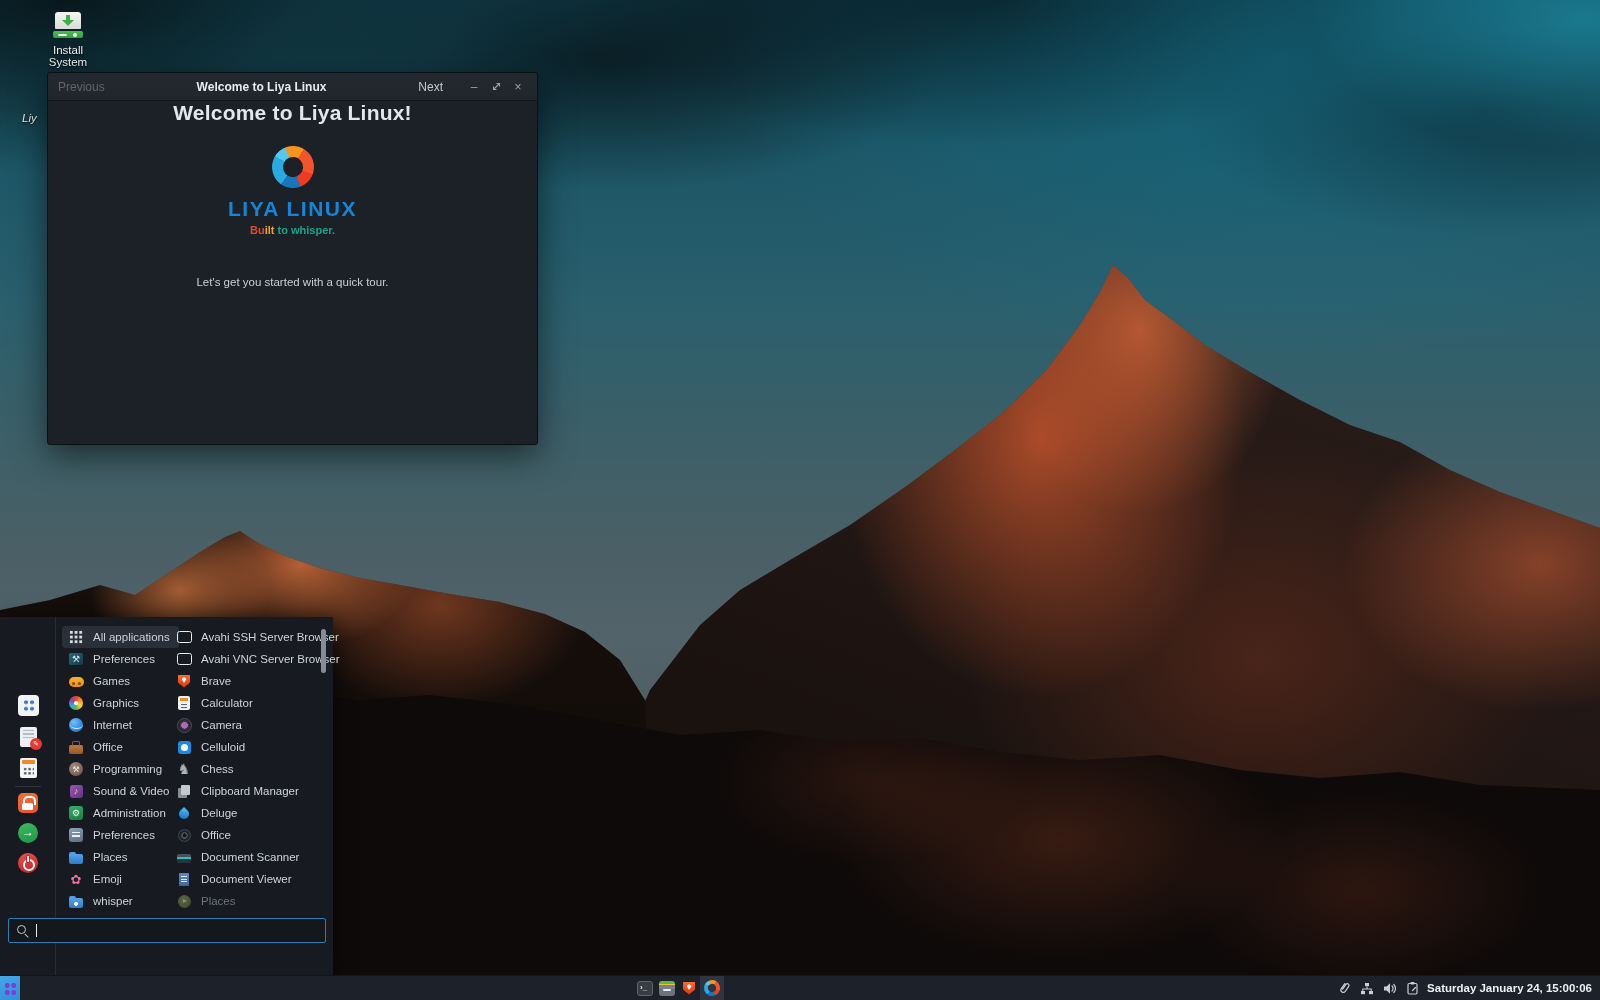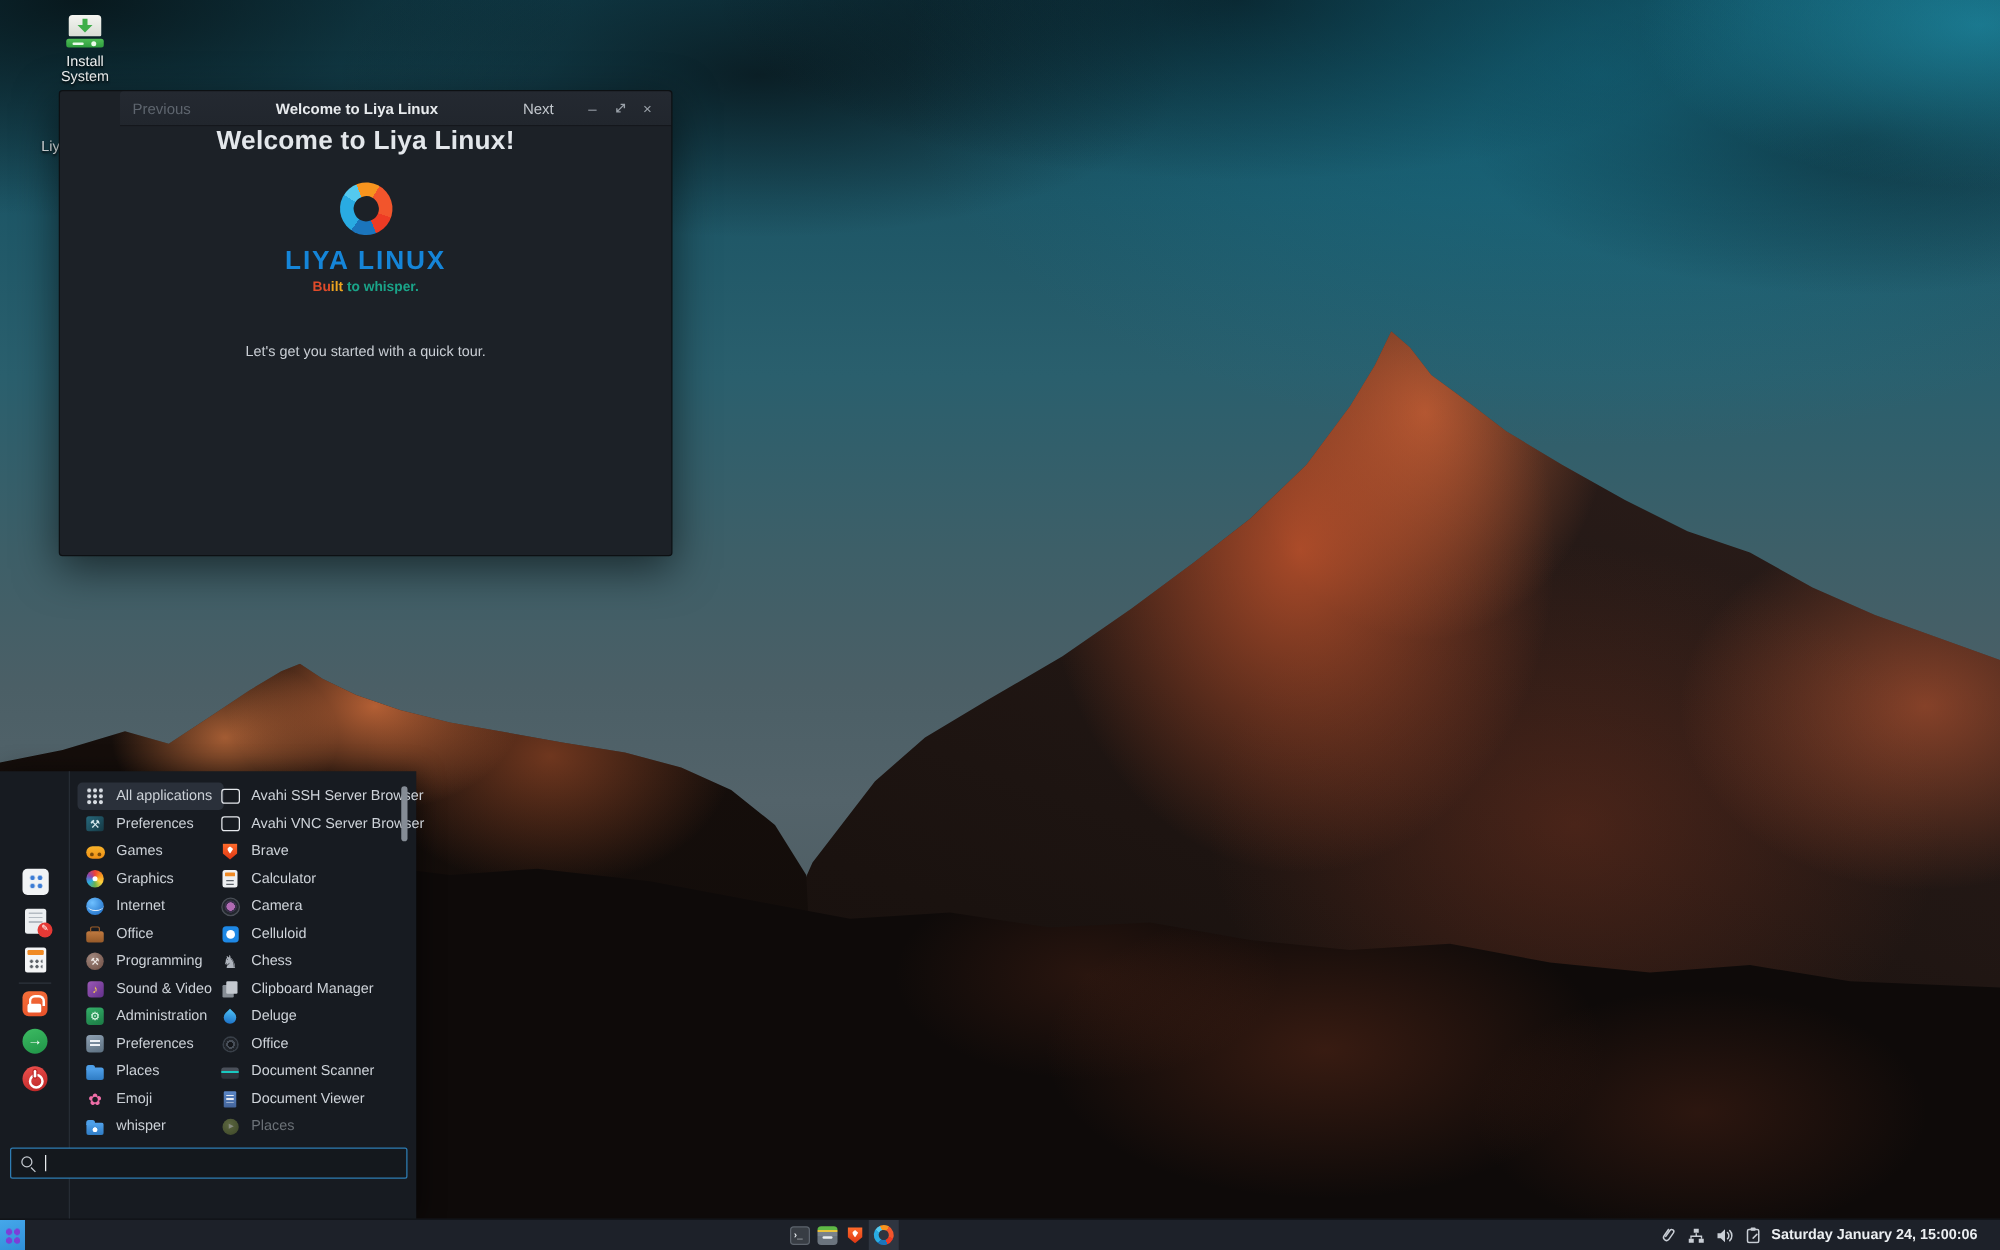--- a/index.html
+++ b/index.html
@@ -48,24 +48,24 @@
   
   .desk-icon { position:absolute; left:37px; top:12px; width:62px; text-align:center; z-index:2; }
   .drive-ic { width:30px; height:28px; margin:0 auto; position:relative; }
   .drive-ic .body { position:absolute; left:2px; top:0; width:26px; height:17px; background:linear-gradient(180deg,#f4f5f1,#d9ddd4); border-radius:3px 3px 1px 1px; }
   .drive-ic .arrow-stem { position:absolute; left:13px; top:3px; width:4px; height:6px; background:#3fae49; }
   .drive-ic .arrow-head { position:absolute; left:9px; top:8px; width:0; height:0; border-left:6px solid transparent; border-right:6px solid transparent; border-top:6px solid #3fae49; }
   .drive-ic .base { position:absolute; left:0; bottom:2px; width:30px; height:7px; background:linear-gradient(180deg,#4dbd55,#2f9e3e); border-radius:2px; }
   .drive-ic .base::before { content:""; position:absolute; left:5px; top:2.5px; width:9px; height:2px; background:#eafbe9; border-radius:1px; }
   .drive-ic .base::after { content:""; position:absolute; right:6px; top:1.5px; width:4px; height:4px; border-radius:50%; background:#eafbe9; }
   .desk-label { margin-top:4px; font-size:11.5px; color:#f2f4f4; text-shadow:0 1px 2px rgba(0,0,0,.9); }
-  .partial-label { position:absolute; left:33px; top:112px; font-size:11.5px; color:#e9eef0; text-shadow:0 1px 2px rgba(0,0,0,.9); z-index:1; }
+  .partial-label { position:absolute; left:22px; top:112px; font-size:11.5px; color:#e9eef0; text-shadow:0 1px 2px rgba(0,0,0,.9); z-index:1;font-style:italic; }
 
   
-  .window { position:absolute; left:47px; top:72px; width:491px; height:373px; background:#1c2127; border:1px solid #0d1013; border-radius:3px; box-shadow:0 10px 34px rgba(0,0,0,.55); z-index:3;padding-left:48px; }
+  .window { position:absolute; left:47px; top:72px; width:491px; height:373px; background:#1c2127; border:1px solid #0d1013; border-radius:3px; box-shadow:0 10px 34px rgba(0,0,0,.55); z-index:3; }
   .titlebar { height:28px; background:linear-gradient(180deg,#242931,#21262d); border-bottom:1px solid #14171c; border-radius:3px 3px 0 0; display:flex; align-items:center; padding:0 10px; }
   .tb-prev { font-size:12px; color:#5e656e; }
   .tb-title { flex:1; text-align:center; font-size:12px; font-weight:bold; color:#e8ebee; }
   .tb-next { font-size:12px; color:#c3c8ce; margin-right:22px; }
   .winbtn { width:18px; text-align:center; color:#9aa1a9; font-size:12px; line-height:28px; }
   .winbtn + .winbtn { margin-left:4px; }
   .win-content { position:absolute; left:0; top:28px; right:0; bottom:0; display:flex; flex-direction:column; align-items:center; }
   .welcome-h { font-size:21px; font-weight:bold; color:#e3e7eb; letter-spacing:.2px; }
   .swirl { position:relative; width:42px; height:42px; margin-top:21px; border-radius:50%;
     background:conic-gradient(from 8deg, #f7941e 0 40deg, #f2552c 40deg 120deg, #ee3b24 120deg 168deg, #1b75bc 168deg 225deg, #29abe2 225deg 312deg, #54c9ef 312deg 348deg, #f7941e 348deg);
@@ -177,21 +177,21 @@
   .tb-terminal-ic { width:16px; height:15px; background:#383d44; border:1px solid #5d646d; border-radius:3px; position:relative; }
   .tb-terminal-ic::before { content:"›_"; position:absolute; left:2px; top:1px; color:#e9edf1; font-size:8px; font-weight:bold; }
   .tb-files-ic { width:16px; height:15px; border-radius:3px; position:relative;
     background:linear-gradient(180deg,#5fb945 0 3px, #e8c33c 3px 4.5px, #79828c 4.5px 8px, #6b747e 8px); }
   .tb-files-ic::after { content:""; position:absolute; top:8px; left:4px; width:8px; height:2px; background:#e9edf1; border-radius:1px; }
   .tb-brave-ic { width:16px; height:16px; position:relative; display:flex; align-items:center; justify-content:center; }
   .tb-active { width:24px; background:#2f3540; }
   .tb-active .swirl { width:16px; height:16px; margin:0; --hole:#2f3540; }
   .tray { display:flex; align-items:center; gap:9px; margin-right:8px; }
   .tray svg { display:block; }
-  .clock { font-size:11.5px; font-weight:bold; color:#eceff2; margin-right:18px; white-space:nowrap; }
+  .clock { font-size:11.5px; font-weight:bold; color:#eceff2; margin-right:8px; white-space:nowrap; }
 </style>
 </head>
 <body>
 
 <div class="wallpaper">
   <div class="sky"></div>
   <div class="mtn mtn-right"></div>
   <div class="mtn mtn-mid"></div>
   <div class="mtn mtn-fore"></div>
 </div>

